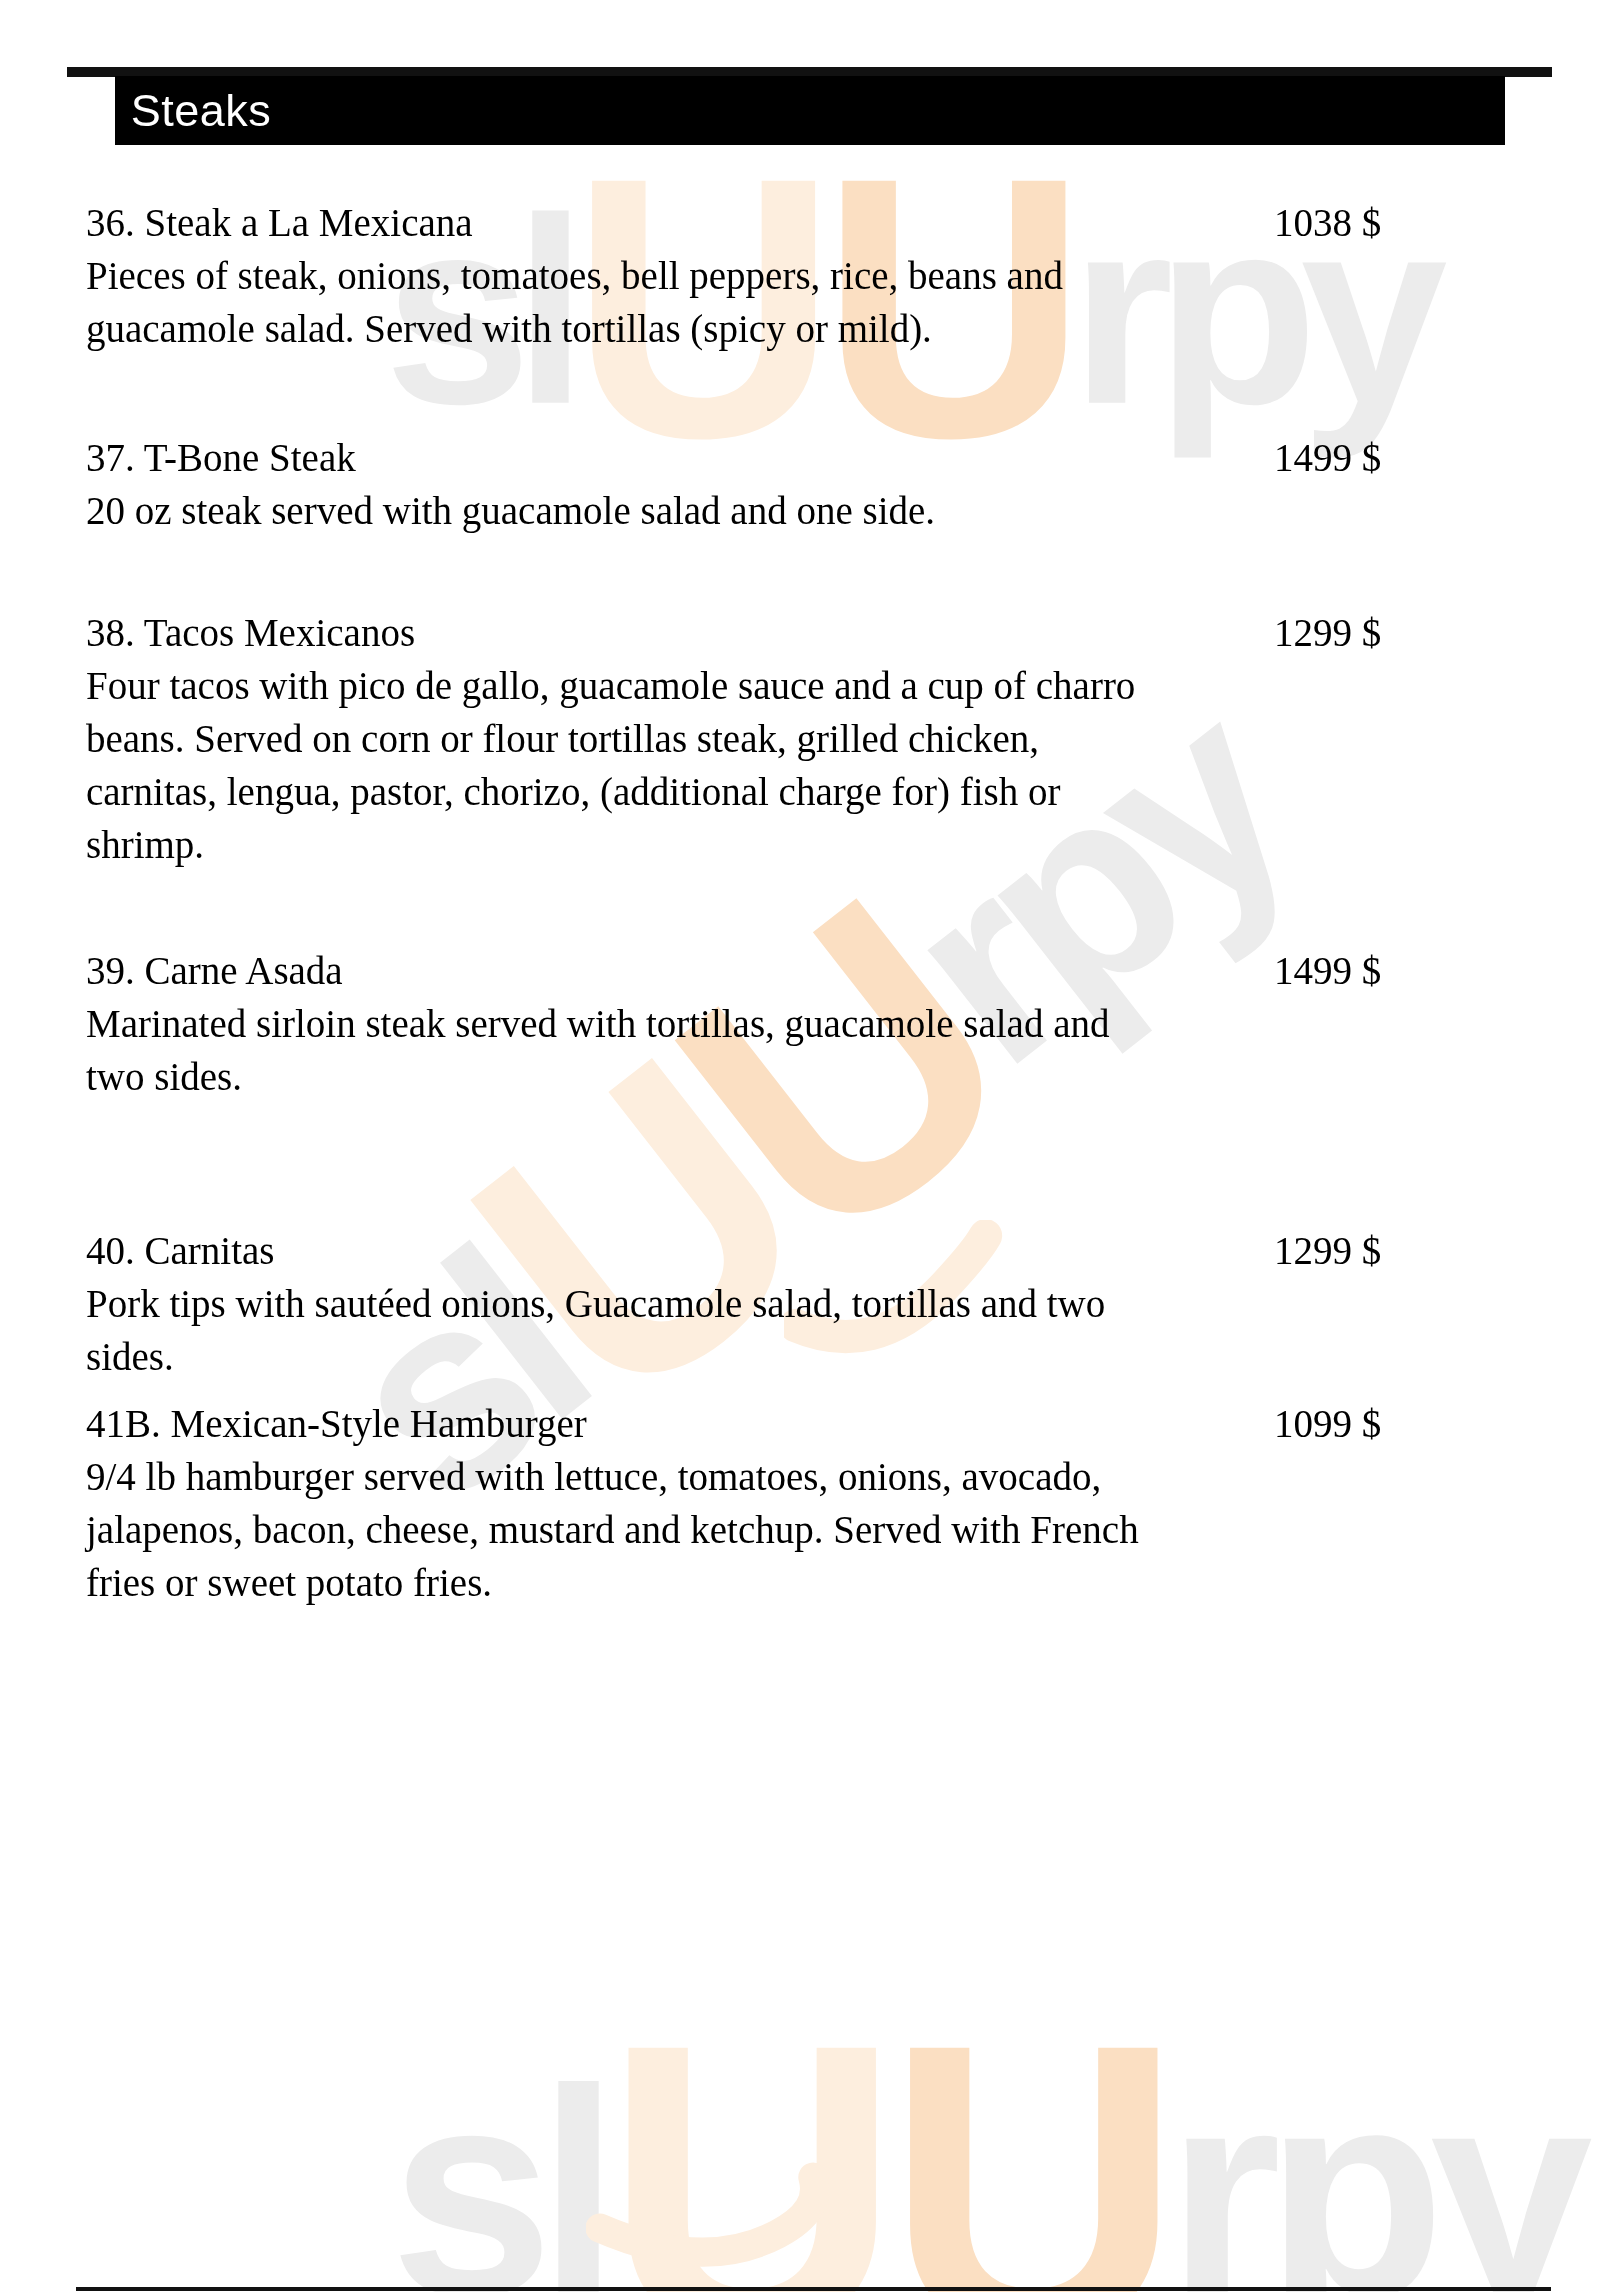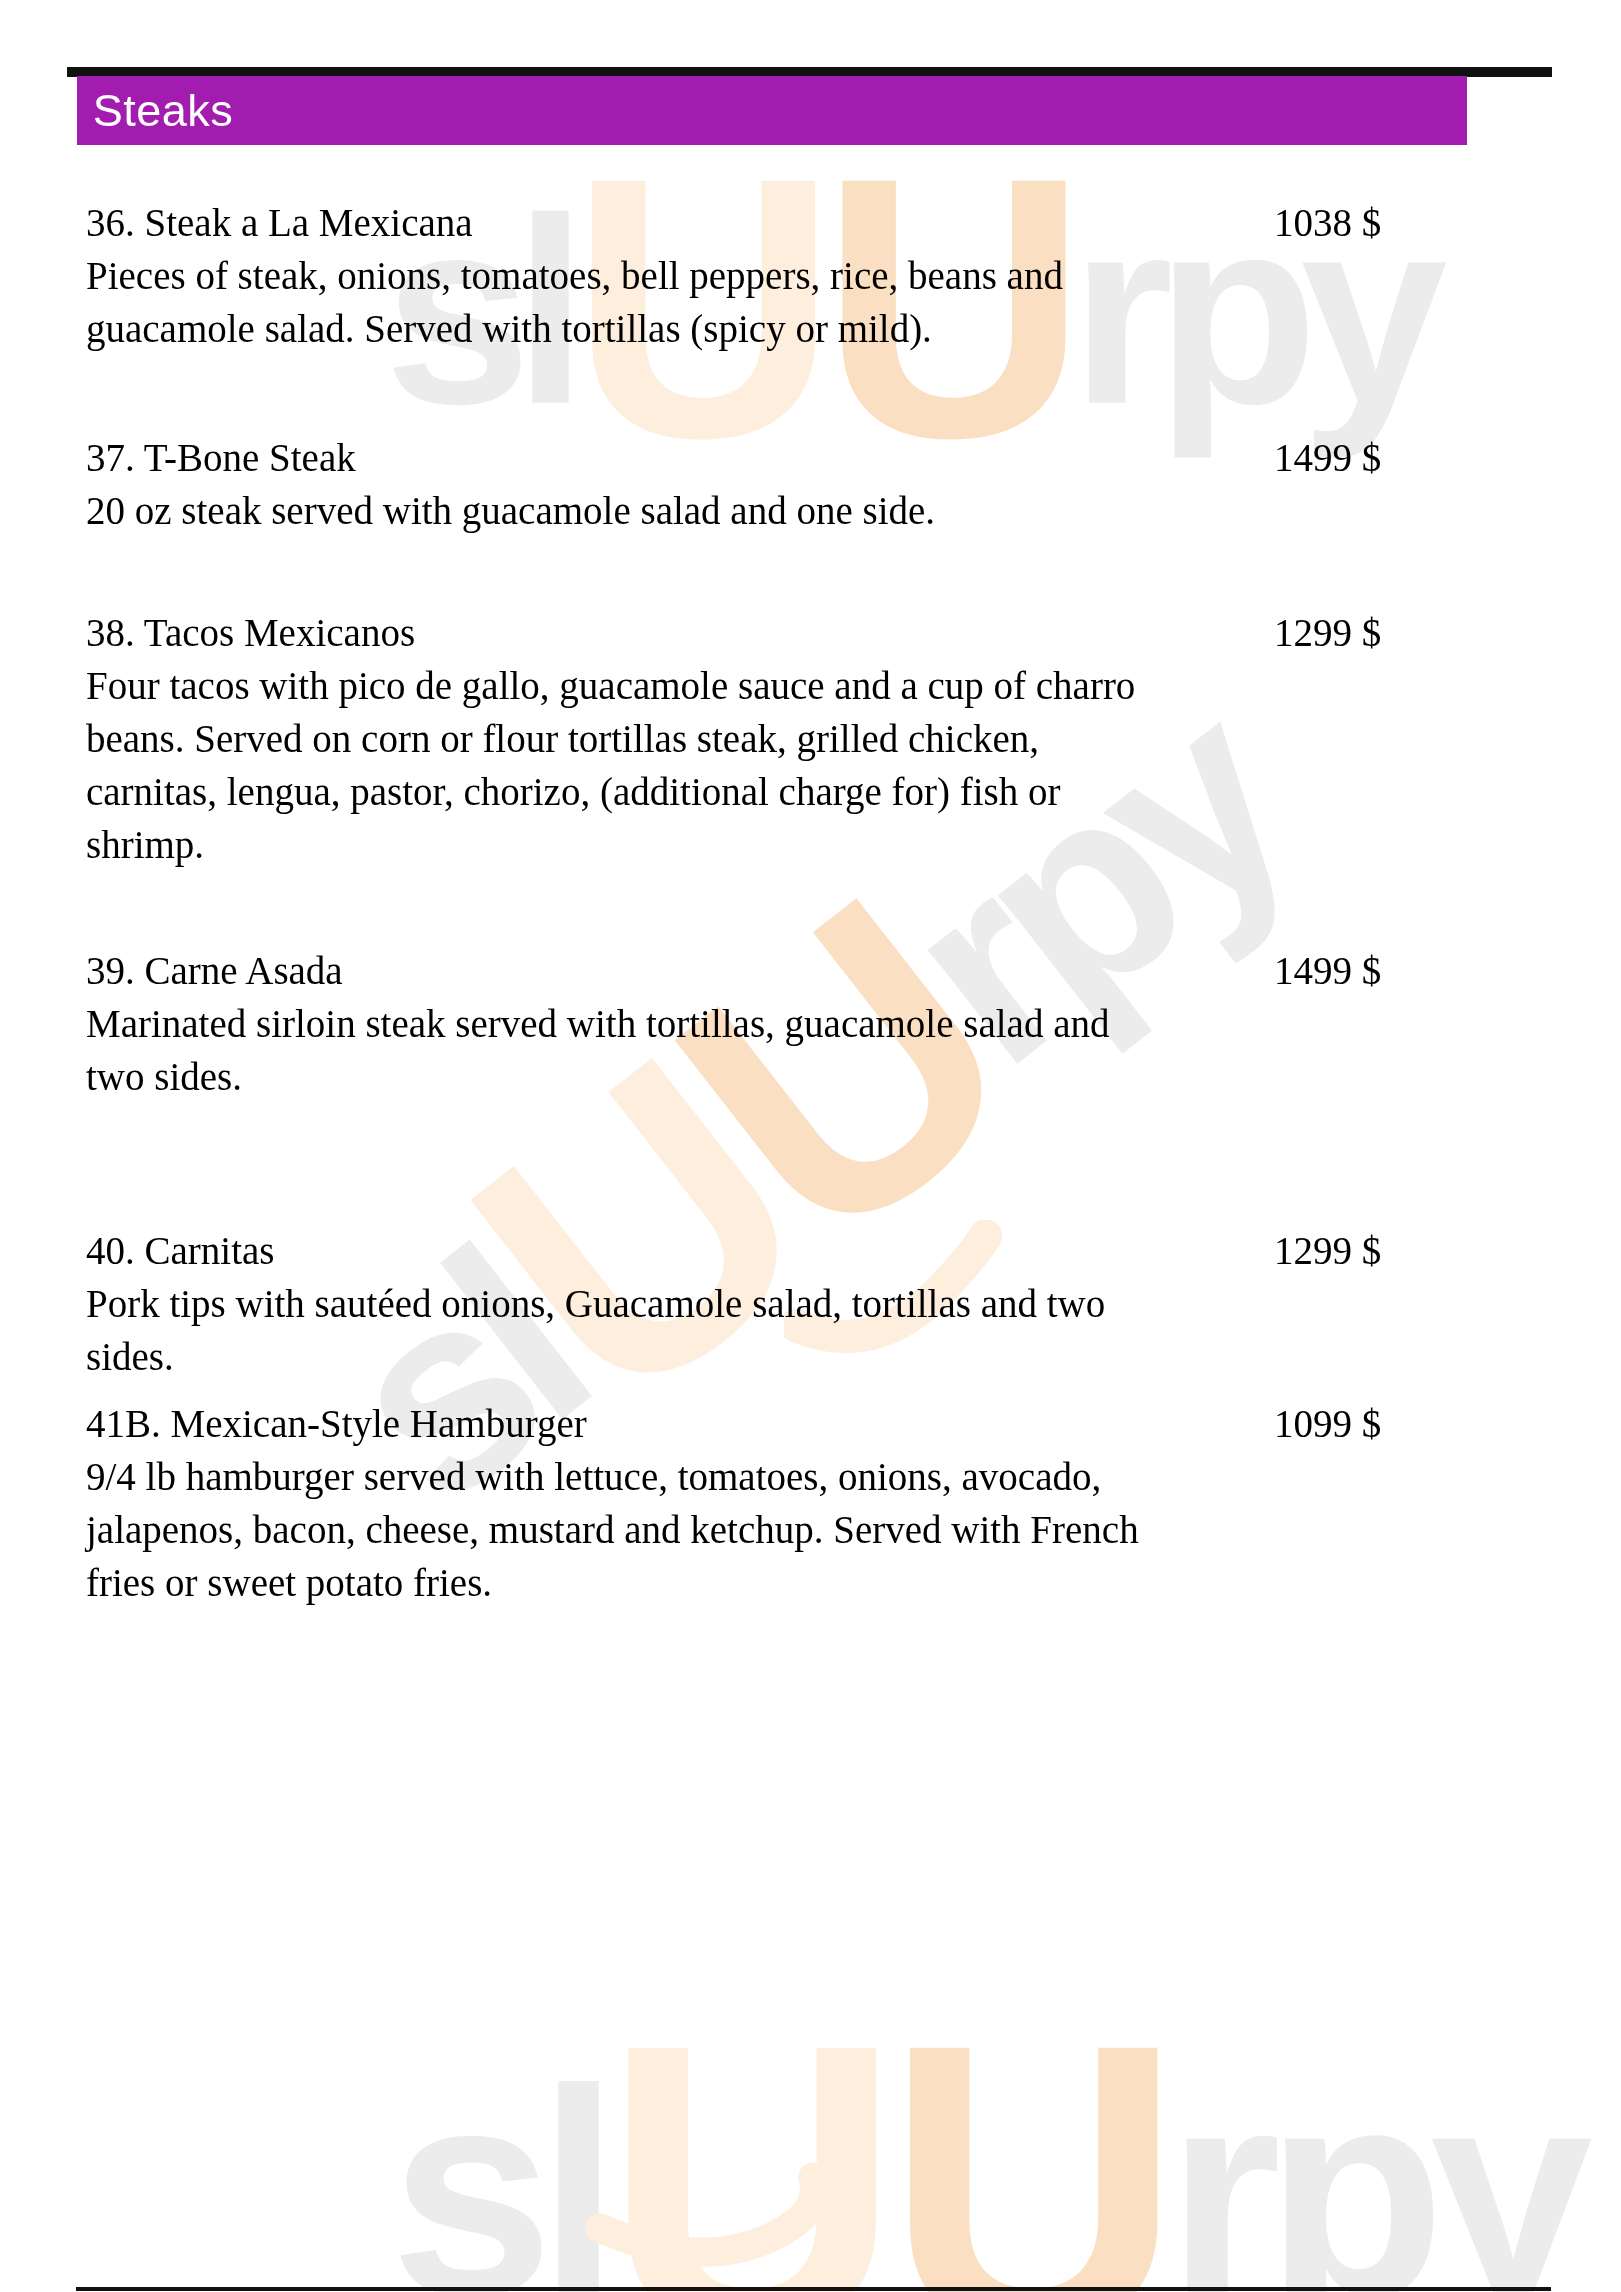--- a/index.html
+++ b/index.html
@@ -68,21 +68,21 @@
   <svg class="wm-swoosh" style="left:784px;top:1220px;" width="225" height="137" viewBox="0 0 230 140">
     <path d="M 12 108 Q 92 142 160 72 Q 196 34 206 16" fill="none" stroke-width="34" stroke-linecap="round" stroke="#FDEEDE"></path>
   </svg>
 
   <svg class="wm-swoosh" style="left:586px;top:2148px;" width="323" height="127" viewBox="0 0 330 130">
     <path d="M 14 82 Q 120 128 196 88 Q 242 64 232 30" fill="none" stroke-width="30" stroke-linecap="round" stroke="#FDEEDE"></path>
     <path d="M 268 60 Q 286 42 278 26" fill="none" stroke-width="22" stroke-linecap="round" stroke="#FDEEDE"></path>
   </svg>
 
   <div id="top-black-bar" style="background: rgb(17, 17, 17);"></div>
-  <div id="section-header" style="background: #a21caf;">
+  <div id="section-header" style="background: #000000; margin-left: 38px;">
     <span id="section-title">Steaks</span>
   </div>
 
   <div class="item" style="top:196px">
     <span class="name">36. Steak a La Mexicana</span>
     <span class="price">1038 $</span>
     <div class="desc">Pieces of steak, onions, tomatoes, bell peppers, rice, beans and
 guacamole salad. Served with tortillas (spicy or mild).</div>
   </div>
 

